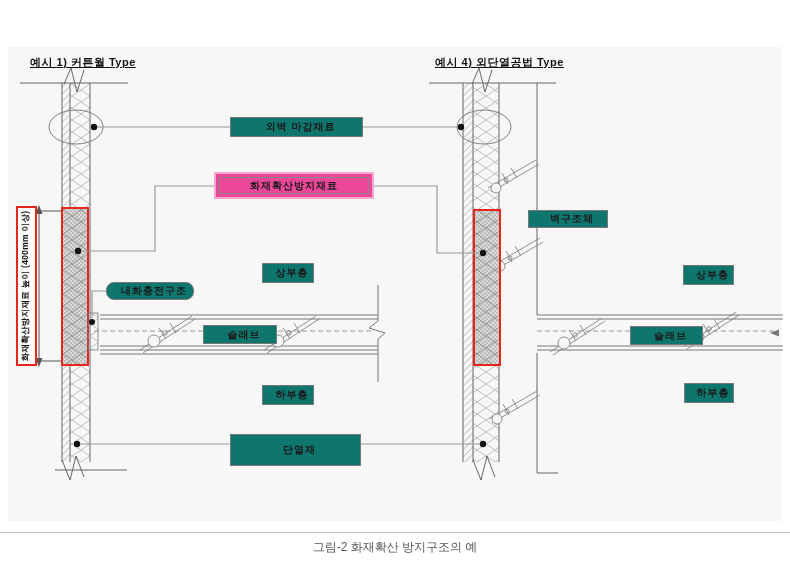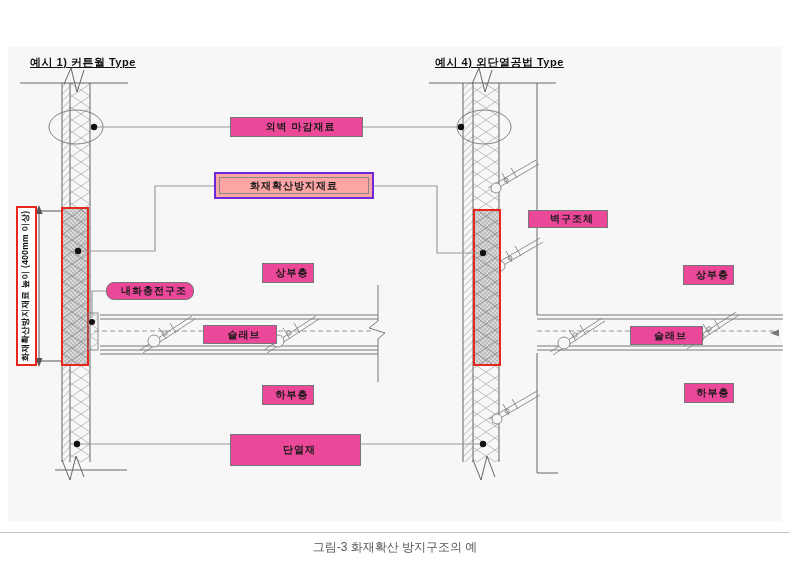--- a/index.html
+++ b/index.html
@@ -4,26 +4,26 @@
 <style>
   html,body { margin:0; padding:0; }
   body {
     width:790px; height:568px; position:relative; background:#ffffff;
     font-family:"Liberation Sans","DejaVu Sans",sans-serif; overflow:hidden;
   }
   #panel { position:absolute; left:8px; top:47px; width:774px; height:474px; background:#f7f7f7; }
   svg.linework { position:absolute; left:0; top:0; }
   .hdr { position:absolute; font-size:11px; font-weight:bold; color:#111; letter-spacing:.5px; white-space:nowrap;text-decoration:underline; }
   .lbox {
-    position:absolute; box-sizing:border-box; background:#ec4899; border:1px solid #777;
+    position:absolute; box-sizing:border-box; background:#0f766e; border:1px solid #777;
     display:flex; align-items:center; justify-content:center;
     font-size:10px; font-weight:bold; color:#1a1a1a; letter-spacing:1px; white-space:nowrap;padding-left:8px;
   }
   .redframe {
-    position:absolute; box-sizing:border-box; border:2px solid #6d28d9; background:#fca5a5; padding:3px;
+    position:absolute; box-sizing:border-box; border:2px solid #f9a8d4; background:#ec4899; padding:3px;
   }
   .redframe .inner {
     box-sizing:border-box; width:100%; height:100%; border:1px solid #888;
     display:flex; align-items:center; justify-content:center;
     font-size:10px; font-weight:bold; color:#1a1a1a; letter-spacing:1px; white-space:nowrap;
   }
   .vdim {
     position:absolute; left:16px; top:206px; width:21px; height:160px;
     border:2px solid #e8261d; background:#ffffff; box-sizing:border-box;
   }
@@ -194,13 +194,13 @@
 
 <div class="lbox" style="left:630px; top:326px; width:73px; height:19px;">슬래브</div>
 
 <div class="lbox" style="left:684px; top:383px; width:50px; height:20px;">하부층</div>
 
 <div class="vdim">
   <div class="vtext">화재확산방지재료 높이 (400mm 이상)</div>
 </div>
 
 <div class="caption-line"></div>
-<div class="caption">그림-3 화재확산 방지구조의 예</div>
+<div class="caption">그림-2 화재확산 방지구조의 예</div>
 
 </body></html>

